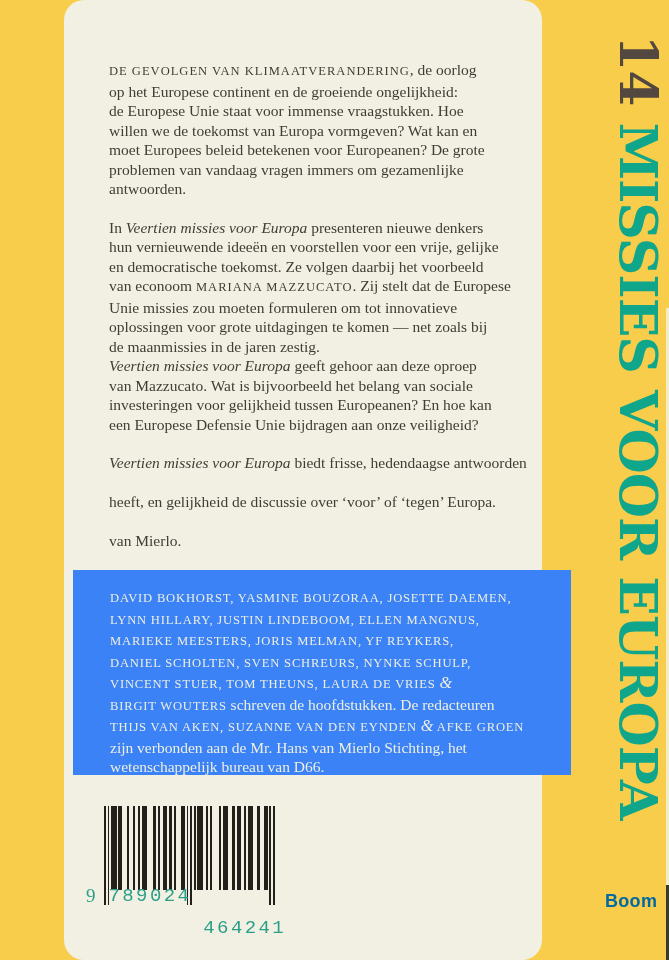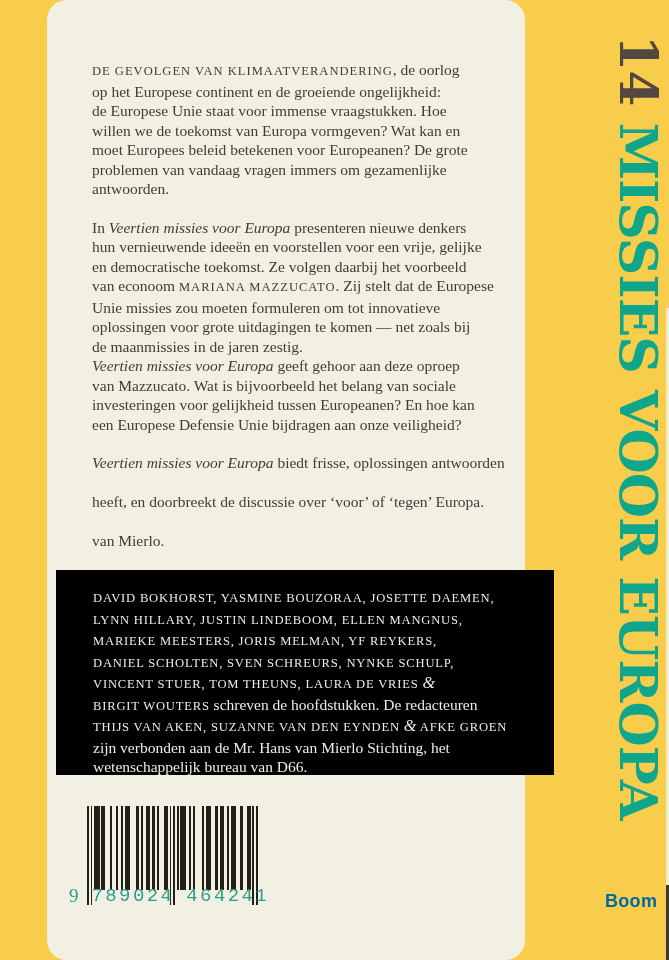--- a/index.html
+++ b/index.html
@@ -1,59 +1,59 @@
 <!DOCTYPE html>
 <html><head>
 <meta charset="utf-8">
 <style>
   html,body{margin:0;padding:0;background:#e8e8e8;}
   .cover{
     position:relative;width:669px;height:960px;overflow:hidden;
     background:#F8CD4B;font-family:"Liberation Serif",serif;
   }
   .cream-panel{
-    position:absolute;left:47px;top:0;width:478px;height:960px;
+    position:absolute;left:64px;top:0;width:478px;height:960px;
     background:#F2F0E3;
     border-radius:20px;
   }
   
   .blurb{
     position:absolute;left:45px;top:60px;width:450px;
     font-size:15.5px;line-height:19.5px;color:#3F3D35;
   }
   .blurb p{margin:0 0 19px 0;}
   .line{white-space:nowrap;}
   .caps{font-size:0.81em;letter-spacing:1px;}
   .it{font-style:italic;margin-top:41px;}
   .amp{font-style:italic;font-size:1.05em;}
   
   .teal-panel{
     position:absolute;left:9px;top:570px;width:498px;height:205px;
-    background:#000000;
+    background:#3b82f6;
   }
   .authors{
     position:absolute;left:37px;top:17px;
     font-size:15.5px;line-height:19.5px;color:#EDEFE1;
   }
   .authors .caps{font-size:12.6px;letter-spacing:0.8px;}
   
   .barcode-bars{
     position:absolute;left:40px;top:806px;width:172px;height:99px;
     display:flex;align-items:flex-start;
   }
   .bc-mod{flex:0 0 1.8px;height:84px;}
   .bc-mod.on{background:#23201B;}
   .bc-mod.tall{height:99px;}
   .barcode-digits{
     position:absolute;left:22px;top:885px;
     font-size:19px;color:#2C9F89;display:flex;align-items:flex-start;
   }
   .barcode-digits .d9{margin-right:13px;}
   .barcode-digits .grp{letter-spacing:2.4px;font-family:Liberation Mono, monospace;}
-  .barcode-digits .grp2{margin-left:12px;}
+  .barcode-digits .grp2{margin-left:12px;margin-top:32px;}
   
   .website{
     position:absolute;left:286px;top:893px;width:150px;text-align:center;
     font-style:italic;font-size:16px;color:#16A28A;
   }
   .publisher{
     position:absolute;left:605px;top:891px;
     font-family:"Liberation Sans",sans-serif;font-weight:bold;
     font-size:18px;color:#0369a1;letter-spacing:0.3px;
   }
@@ -77,21 +77,21 @@
 </head>
 <body>
 
 <div class="cover">
 
   <div class="cream-panel">
 
     <div class="blurb" id="blurb">
         <p class="line"><span class="caps">DE GEVOLGEN VAN KLIMAATVERANDERING</span><span>, de oorlog</span><br><span>op het Europese continent en de groeiende ongelijkheid:</span><br><span>de Europese Unie staat voor immense vraagstukken. Hoe</span><br><span>willen we de toekomst van Europa vormgeven? Wat kan en</span><br><span>moet Europees beleid betekenen voor Europeanen? De grote</span><br><span>problemen van vandaag vragen immers om gezamenlijke</span><br><span>antwoorden.</span></p>
         <p class="line"><span>In </span><span class="it">Veertien missies voor Europa</span><span> presenteren nieuwe denkers</span><br><span>hun vernieuwende ideeën en voorstellen voor een vrije, gelijke</span><br><span>en democratische toekomst. Ze volgen daarbij het voorbeeld</span><br><span>van econoom </span><span class="caps">MARIANA MAZZUCATO</span><span>. Zij stelt dat de Europese</span><br><span>Unie missies zou moeten formuleren om tot innovatieve</span><br><span>oplossingen voor grote uitdagingen te komen — net zoals bij</span><br><span>de maanmissies in de jaren zestig.</span><br><span class="it">Veertien missies voor Europa</span><span> geeft gehoor aan deze oproep</span><br><span>van Mazzucato. Wat is bijvoorbeeld het belang van sociale</span><br><span>investeringen voor gelijkheid tussen Europeanen? En hoe kan</span><br><span>een Europese Defensie Unie bijdragen aan onze veiligheid?</span></p>
-        <p class="line"><span class="it">Veertien missies voor Europa</span><span> biedt frisse, oplossingen antwoorden</span><br><br><span>heeft, en doorbreekt de discussie over ‘voor’ of ‘tegen’ Europa.</span><br><br><span>van Mierlo.</span></p>
+        <p class="line"><span class="it">Veertien missies voor Europa</span><span> biedt frisse, hedendaagse antwoorden</span><br><br><span>heeft, en gelijkheid de discussie over ‘voor’ of ‘tegen’ Europa.</span><br><br><span>van Mierlo.</span></p>
       </div>
 
     <div class="teal-panel">
       <div class="authors line" id="authors"><span class="caps">DAVID BOKHORST, YASMINE BOUZORAA, JOSETTE DAEMEN,</span><br><span class="caps">LYNN HILLARY, JUSTIN LINDEBOOM, ELLEN MANGNUS,</span><br><span class="caps">MARIEKE MEESTERS, JORIS MELMAN, YF REYKERS,</span><br><span class="caps">DANIEL SCHOLTEN, SVEN SCHREURS, NYNKE SCHULP,</span><br><span class="caps">VINCENT STUER, TOM THEUNS, LAURA DE VRIES </span><span class="amp">&amp;</span><br><span class="caps">BIRGIT WOUTERS</span><span> schreven de hoofdstukken. De redacteuren</span><br><span class="caps">THIJS VAN AKEN, SUZANNE VAN DEN EYNDEN </span><span class="amp">&amp;</span><span class="caps"> AFKE GROEN</span><br><span>zijn verbonden aan de Mr. Hans van Mierlo Stichting, het</span><br><span>wetenschappelijk bureau van D66.</span></div>
     </div>
 
     <div class="barcode-bars" id="barcode-bars">
         <div class="bc-mod on tall"></div>
         <div class="bc-mod tall"></div>
         <div class="bc-mod on tall"></div>

